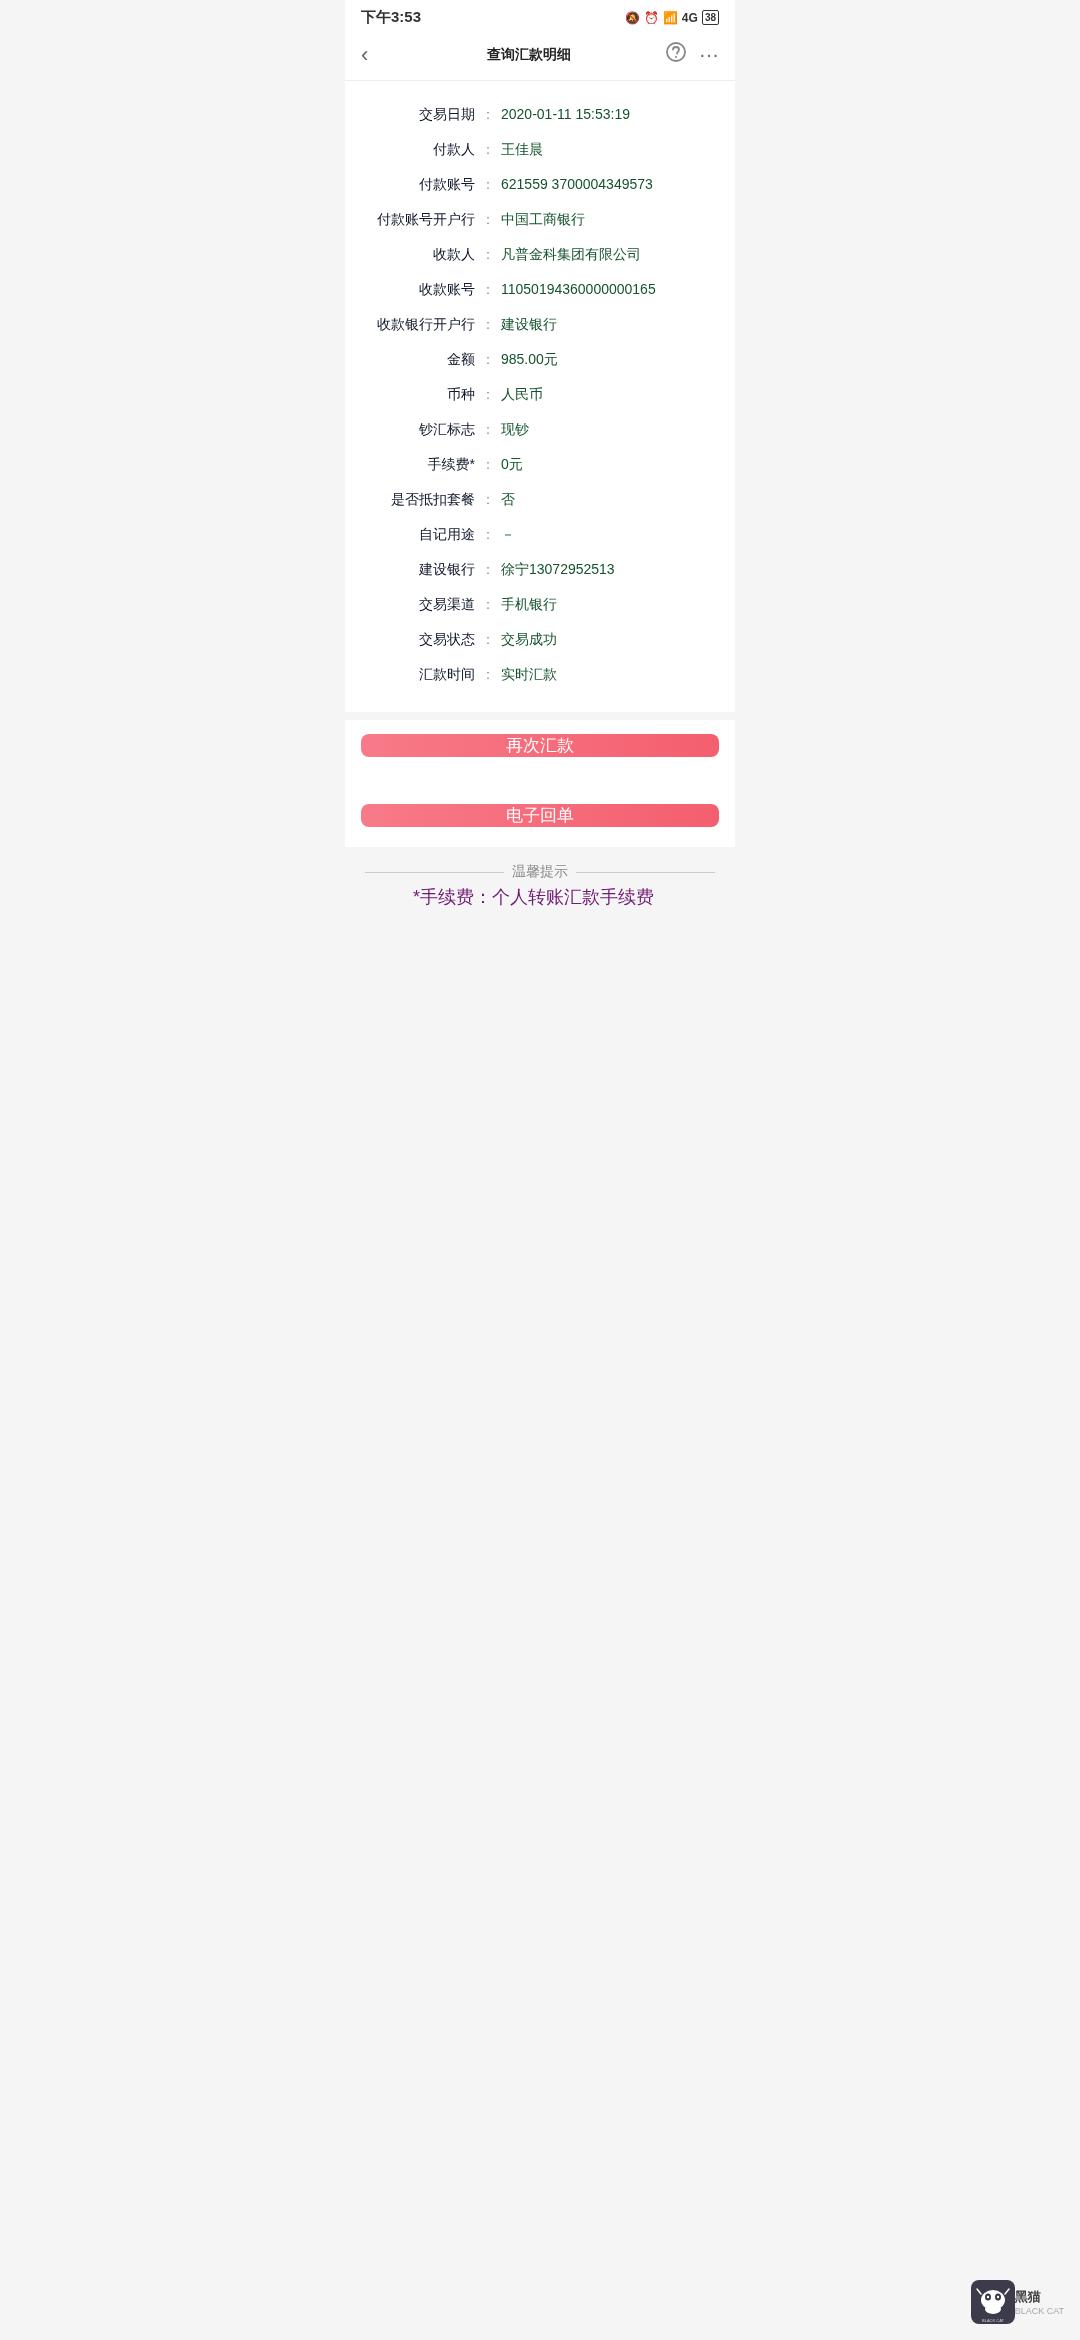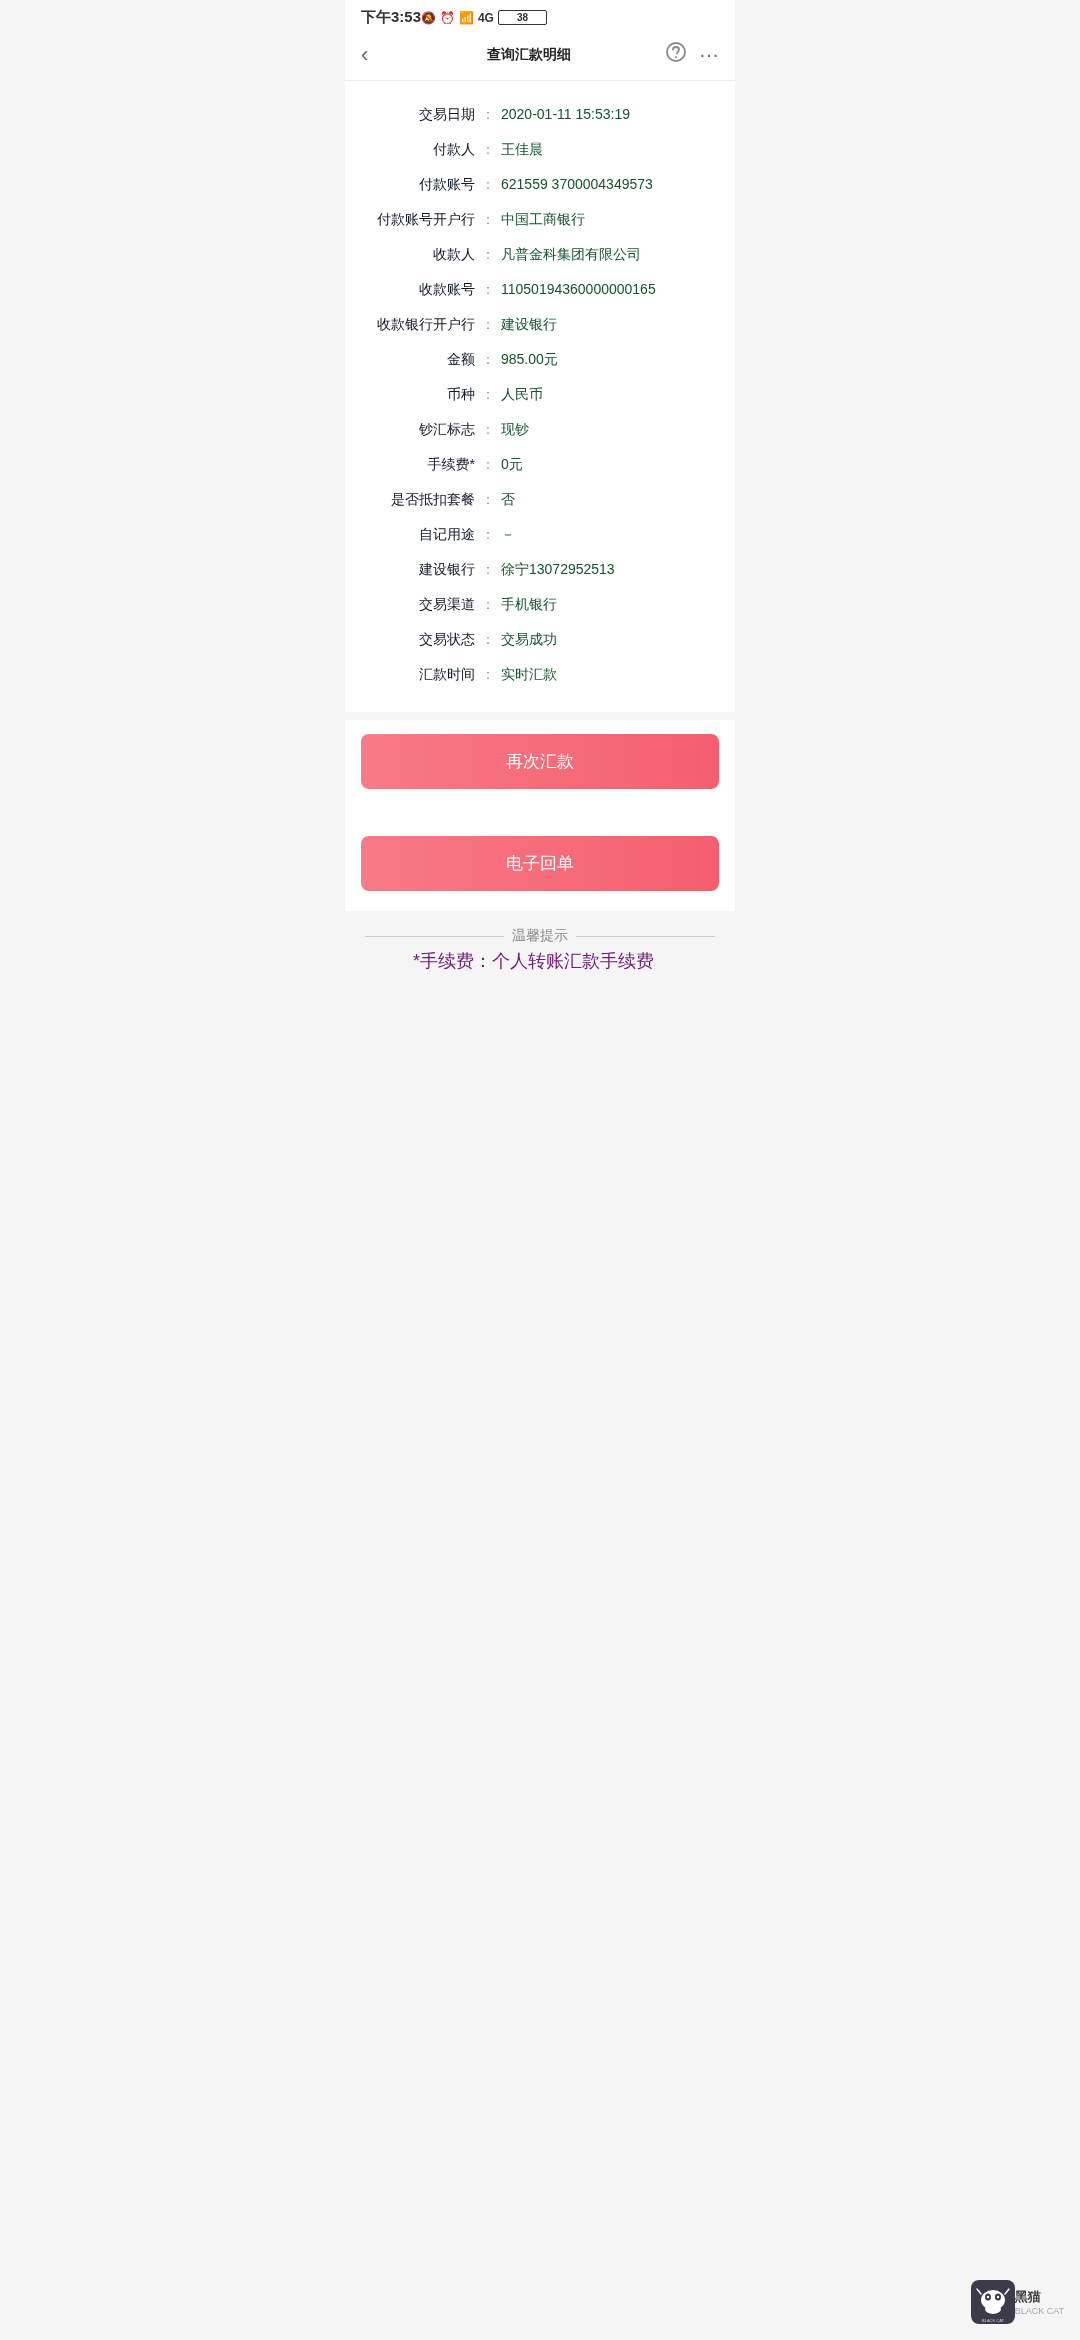--- a/index.html
+++ b/index.html
@@ -11,31 +11,32 @@
       font-family: -apple-system, 'PingFang SC', 'Microsoft YaHei', sans-serif;
       font-size: 14px;
       color: #333;
       margin: 0 auto;
     }
 
     
     .status-bar {
       background: #fff;
       display: flex;
+      justify-content: space-between;
       align-items: center;
       padding: 8px 16px 4px;
       font-size: 13px;
       font-weight: 600;
     }
     .status-left { font-size: 15px; font-weight: 700; }
     .status-icons { display: flex; align-items: center; gap: 4px; font-size: 12px; }
     .battery {
       border: 1.5px solid #333;
       border-radius: 2px;
-      padding: 1px 18px;
+      padding: 1px 2px;
       font-size: 10px;
       position: relative;
     }
 
     
     .top-nav {
       background: #fff;
       display: flex;
       align-items: center;
       justify-content: space-between;
@@ -102,21 +103,21 @@
 
     
     .btn-section {
       padding: 14px 16px 10px;
       background: #fff;
       margin-top: 8px;
     }
     .btn-primary {
       display: block;
       width: 100%;
-      padding: 16px;
+      padding: 0;
       border-radius: 8px;
       border: none;
       font-size: 17px;
       font-weight: 500;
       color: #fff;
       cursor: pointer;
       margin-bottom: 10px;
       text-align: center;
     }
     .btn-remit {

